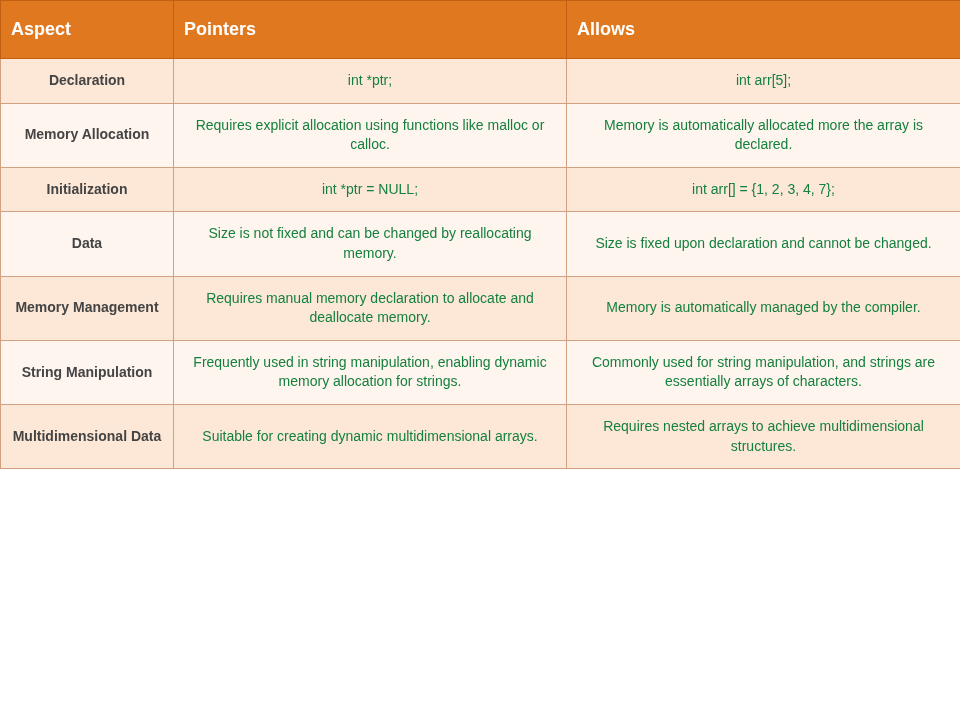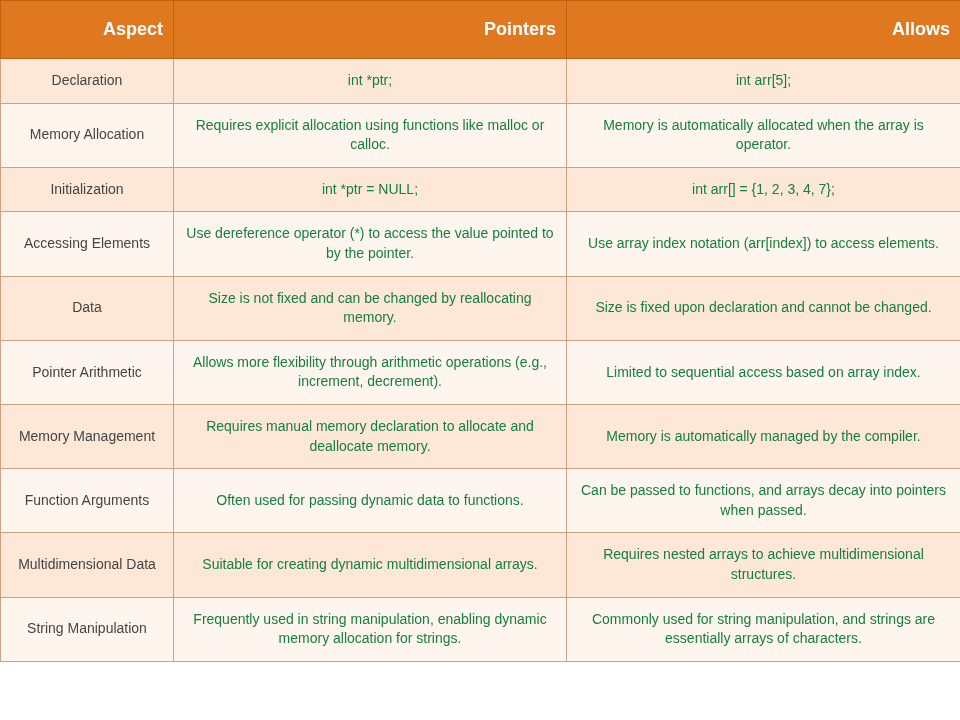--- a/index.html
+++ b/index.html
@@ -17,40 +17,40 @@
     }
     col.col-aspect { width: 173px; }
     col.col-pointers { width: 393px; }
     col.col-arrays { width: 394px; }
 
     thead th {
       background-color: #e07820;
       color: #fff;
       font-weight: bold;
       font-size: 18px;
-      text-align: right;
+      text-align: left;
       padding: 18px 10px;
       border: 1px solid #c06010;
     }
     tbody tr:nth-child(odd) td {
       background-color: #fde8d8;
     }
     tbody tr:nth-child(even) td {
       background-color: #fff5ef;
     }
     tbody td {
       border: 1px solid #d0a080;
       padding: 12px 10px;
       text-align: center;
       vertical-align: middle;
       line-height: 1.4;
       color: #15803d;
     }
     tbody td:first-child {
-      font-weight: normal;
+      font-weight: bold;
       color: #444;
     }
   </style>
 </head>
 <body>
 
 <table>
   <colgroup>
     <col class="col-aspect">
     <col class="col-pointers">
@@ -65,56 +65,41 @@
   </thead>
   <tbody id="table-body">
   <tr>
         <td>Declaration</td>
         <td>int *ptr;</td>
         <td>int arr[5];</td>
       </tr>
       <tr>
         <td>Memory Allocation</td>
         <td>Requires explicit allocation using functions like malloc or calloc.</td>
-        <td>Memory is automatically allocated when the array is operator.</td>
+        <td>Memory is automatically allocated more the array is declared.</td>
       </tr>
       <tr>
         <td>Initialization</td>
         <td>int *ptr = NULL;</td>
         <td>int arr[] = {1, 2, 3, 4, 7};</td>
       </tr>
       <tr>
-        <td>Accessing Elements</td>
-        <td>Use dereference operator (*) to access the value pointed to by the pointer.</td>
-        <td>Use array index notation (arr[index]) to access elements.</td>
-      </tr>
-      <tr>
         <td>Data</td>
         <td>Size is not fixed and can be changed by reallocating memory.</td>
         <td>Size is fixed upon declaration and cannot be changed.</td>
-      </tr>
-      <tr>
-        <td>Pointer Arithmetic</td>
-        <td>Allows more flexibility through arithmetic operations (e.g., increment, decrement).</td>
-        <td>Limited to sequential access based on array index.</td>
       </tr>
       <tr>
         <td>Memory Management</td>
         <td>Requires manual memory declaration to allocate and deallocate memory.</td>
         <td>Memory is automatically managed by the compiler.</td>
       </tr>
       <tr>
-        <td>Function Arguments</td>
-        <td>Often used for passing dynamic data to functions.</td>
-        <td>Can be passed to functions, and arrays decay into pointers when passed.</td>
+        <td>String Manipulation</td>
+        <td>Frequently used in string manipulation, enabling dynamic memory allocation for strings.</td>
+        <td>Commonly used for string manipulation, and strings are essentially arrays of characters.</td>
       </tr>
       <tr>
         <td>Multidimensional Data</td>
         <td>Suitable for creating dynamic multidimensional arrays.</td>
         <td>Requires nested arrays to achieve multidimensional structures.</td>
       </tr>
-      <tr>
-        <td>String Manipulation</td>
-        <td>Frequently used in string manipulation, enabling dynamic memory allocation for strings.</td>
-        <td>Commonly used for string manipulation, and strings are essentially arrays of characters.</td>
-      </tr>
     </tbody>
 </table>
 
 </body></html>

